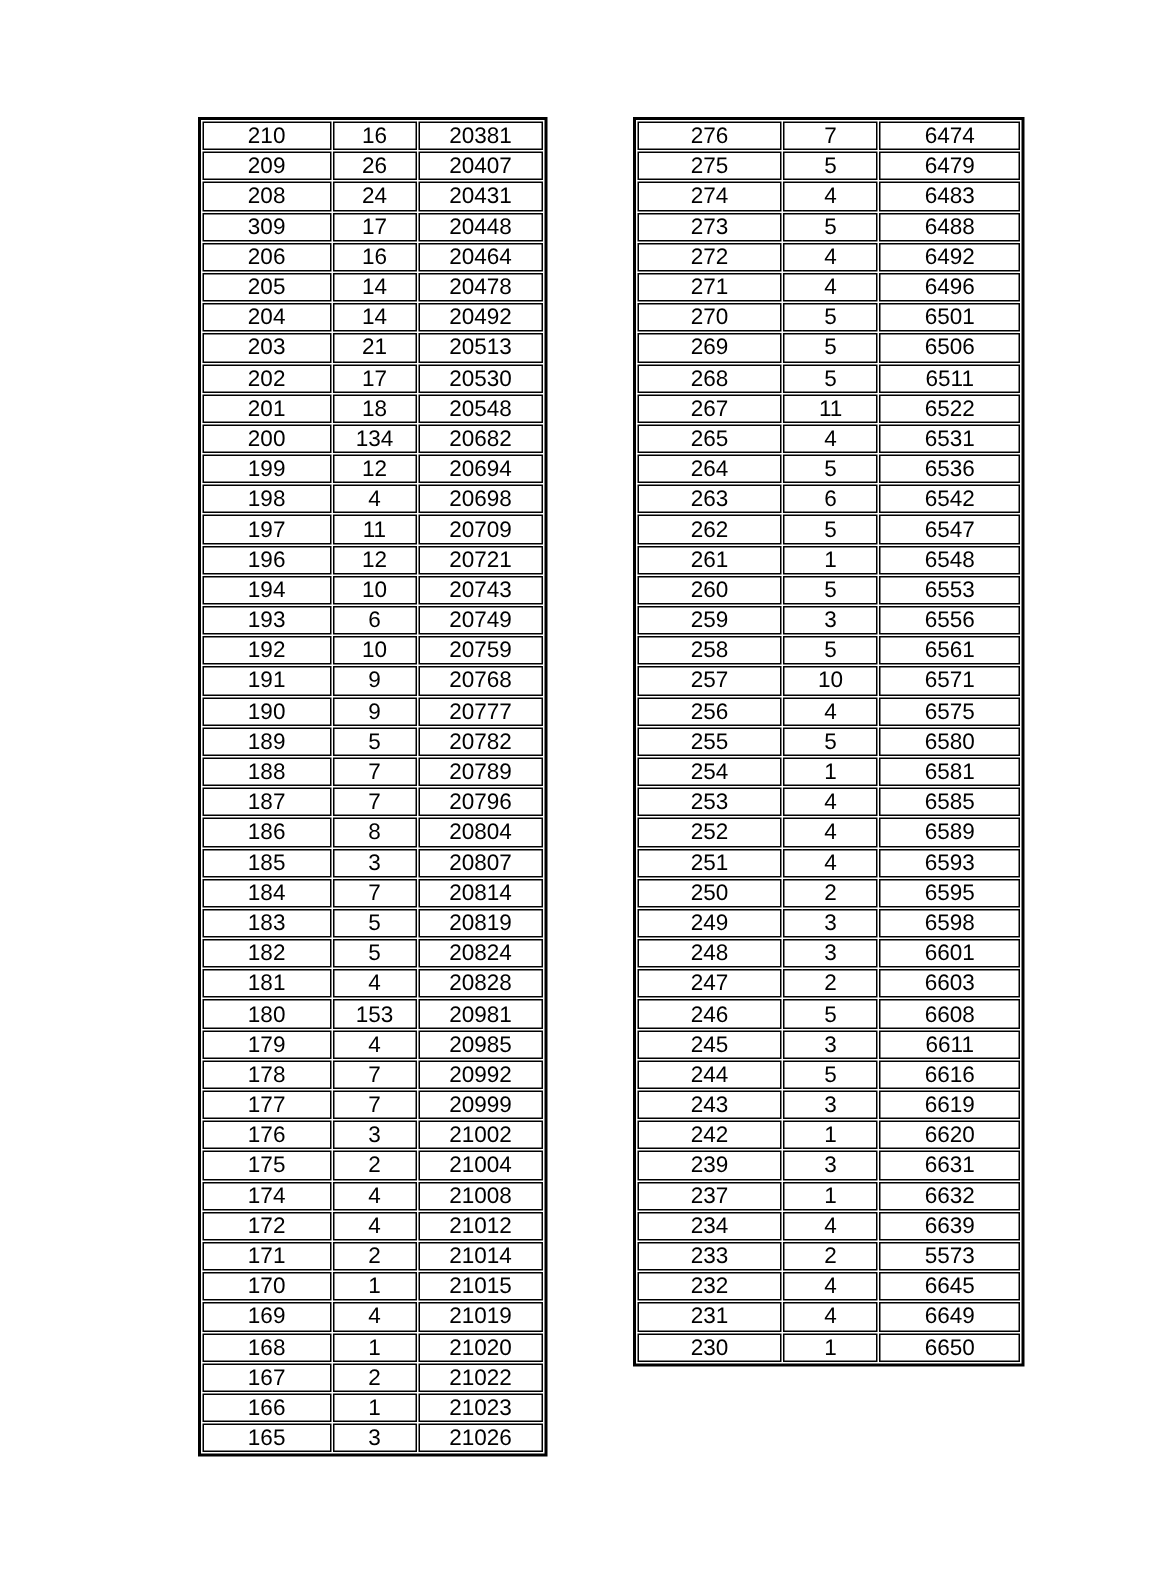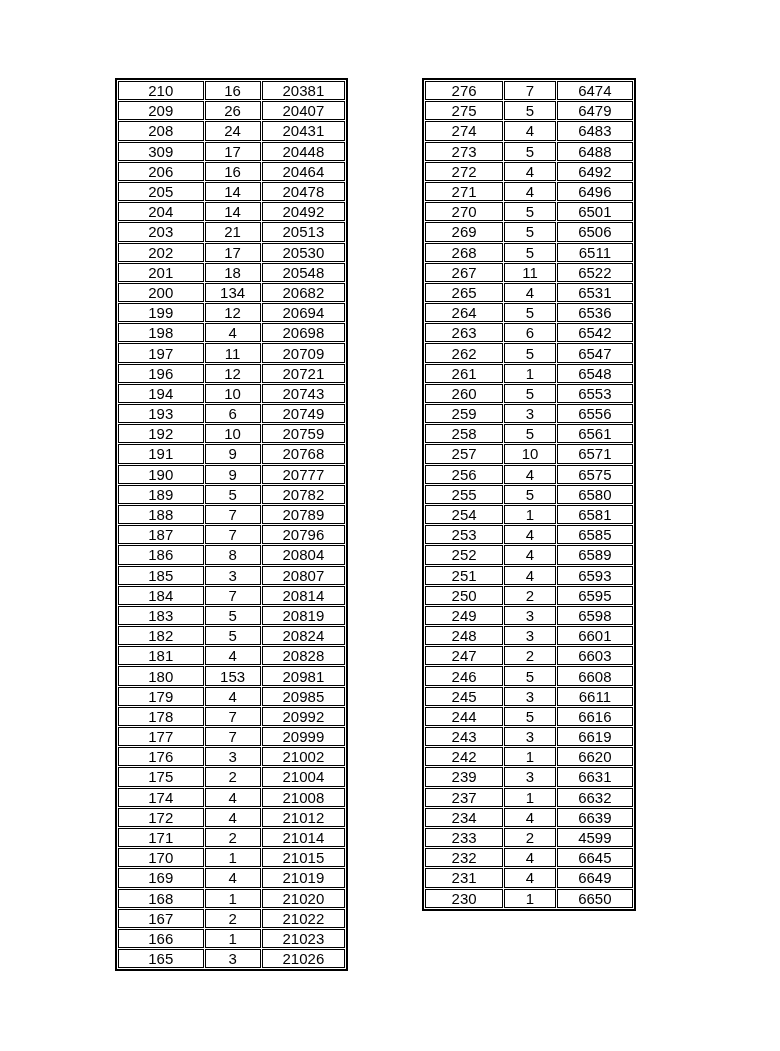--- a/index.html
+++ b/index.html
@@ -17,22 +17,22 @@
   }
   table.score-table {
     position: absolute;
     top: 78px;
     border-collapse: separate;
     border-spacing: 1px;
     border: 2px solid #000000;
     table-layout: fixed;
     background: #ffffff;
   }
-  #table-left  { left: 115px; width: 233px; }
-  #table-right { left: 422px; width: 214px; }
+  #table-left  { left: 132px; width: 233px; }
+  #table-right { left: 422px; width: 261px; }
   table.score-table col.c1 { width: 38%; }
   table.score-table col.c2 { width: 25%; }
   table.score-table col.c3 { width: 37%; }
   table.score-table td {
     border: 1px solid #000000;
     height: 17.2px;
     padding: 0;
     text-align: center;
     vertical-align: middle;
     font-size: 15px;
@@ -466,21 +466,21 @@
           <td>6632</td>
         </tr>
         <tr>
           <td>234</td>
           <td>4</td>
           <td>6639</td>
         </tr>
         <tr>
           <td>233</td>
           <td>2</td>
-          <td>4599</td>
+          <td>5573</td>
         </tr>
         <tr>
           <td>232</td>
           <td>4</td>
           <td>6645</td>
         </tr>
         <tr>
           <td>231</td>
           <td>4</td>
           <td>6649</td>

